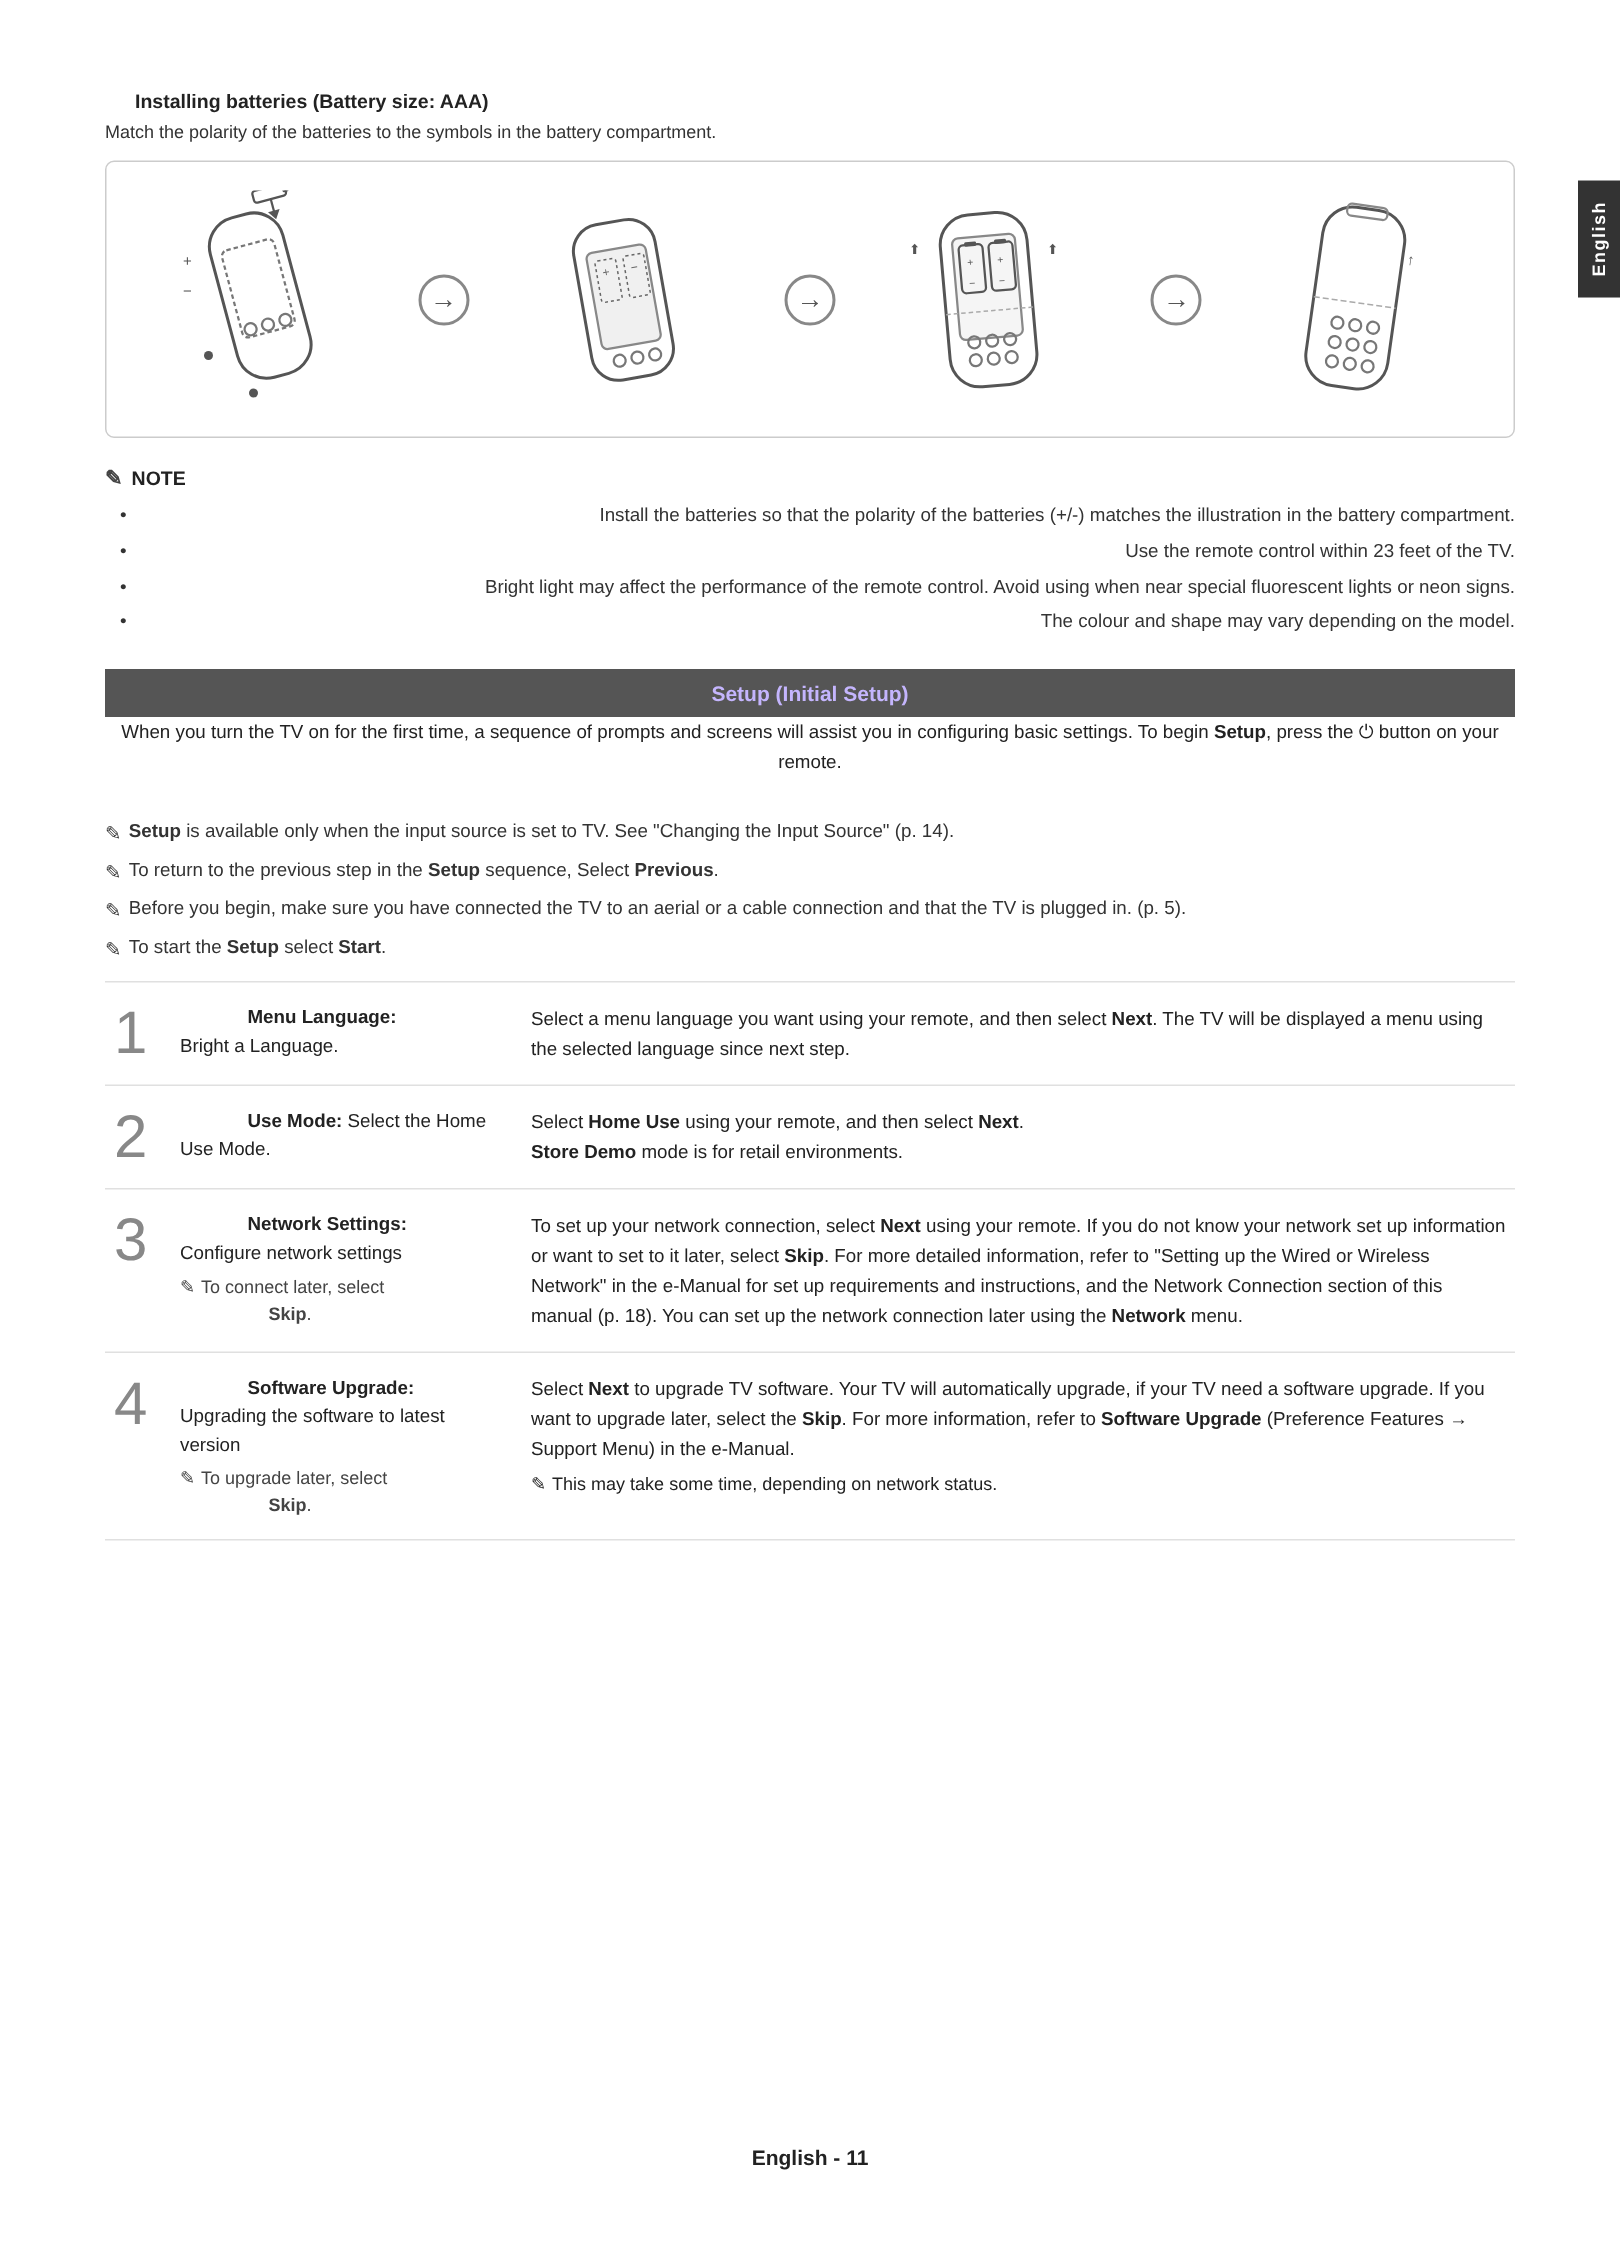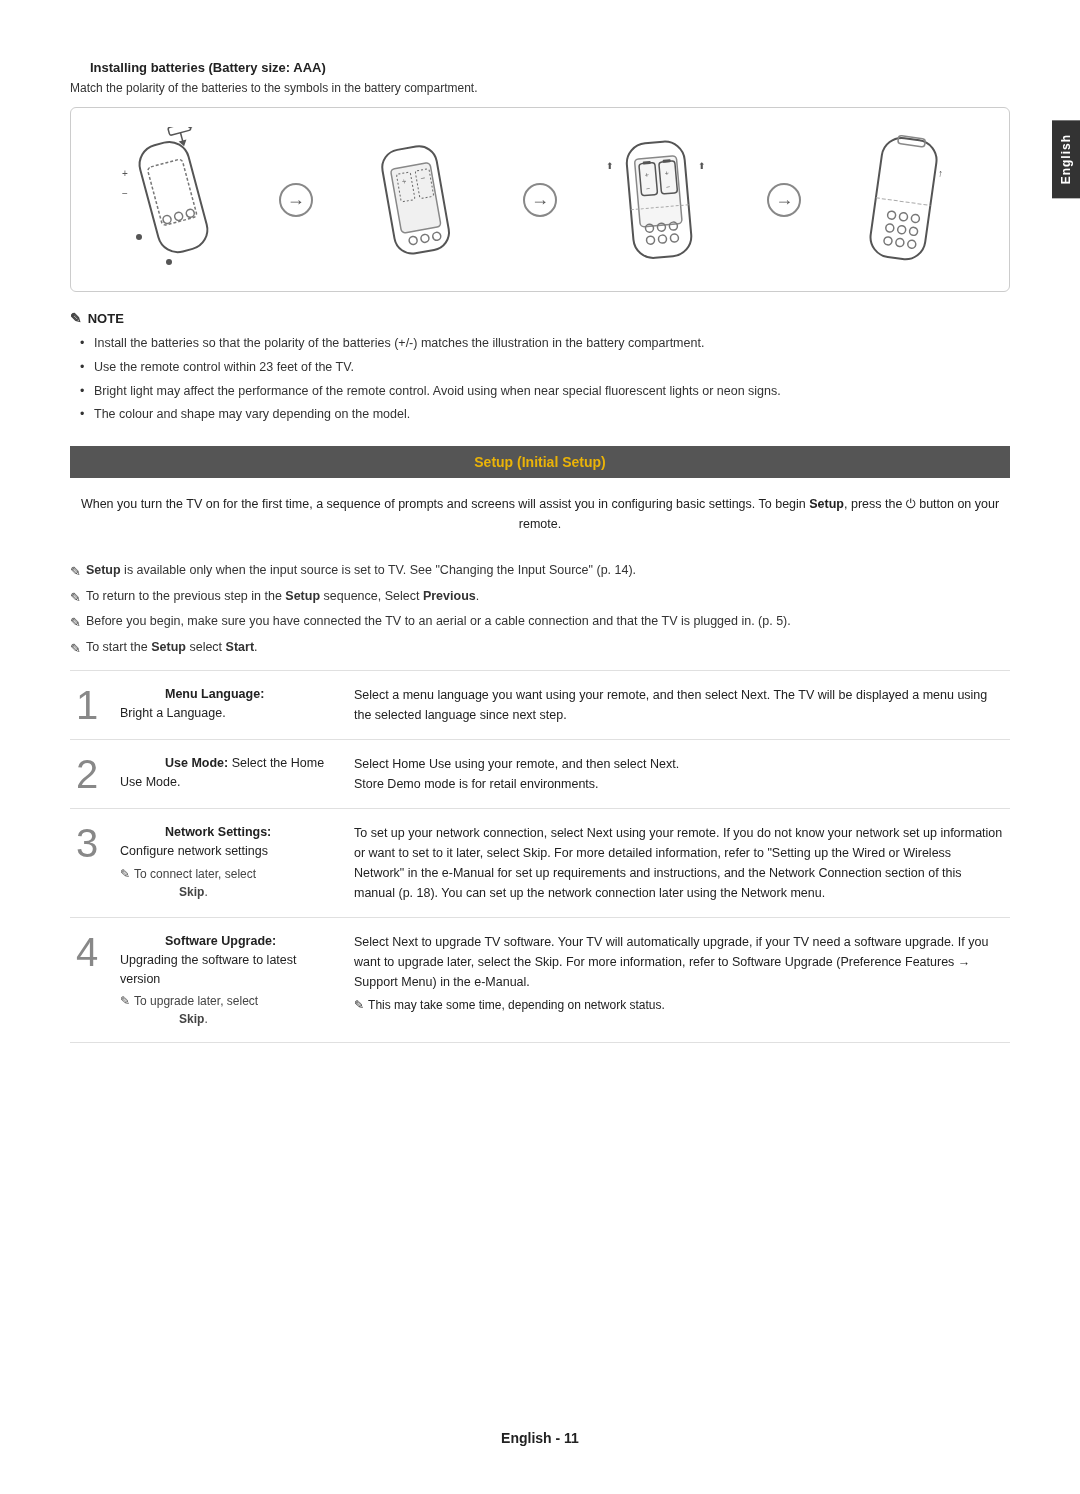--- a/index.html
+++ b/index.html
@@ -105,46 +105,47 @@
     }
 
     .note-icon {
       font-size: 14px;
       color: #444;
     }
 
     .note-list {
       list-style: none;
       padding-left: 10px;
+      text-align: right;
     }
 
     .note-list li {
       font-size: 12.5px;
       color: #333;
       padding-left: 14px;
       position: relative;
       margin-bottom: 5px;
       line-height: 1.5;
     }
 
     .note-list li::before {
       content: "•";
       position: absolute;
       left: 0;
     }
 
     
     .setup-header {
       background: #555;
-      color: #eab308;
+      color: #c4b5fd;
       text-align: center;
       font-size: 14px;
       font-weight: bold;
       padding: 8px 0;
-      margin-bottom: 16px;
+      margin-bottom: 0;
       margin-top: 22px;
     }
 
     .setup-intro {
       font-size: 12.5px;
       color: #222;
       margin-bottom: 27px;
       line-height: 1.6;
       text-align: center;
     }
@@ -214,21 +215,21 @@
 
     .step-right-cell {
       vertical-align: top;
       padding: 14px 6px 14px 14px;
       font-size: 12.5px;
       color: #222;
       line-height: 1.6;
       border-left: none;
     }
 
-    .step-right-cell b { font-weight: normal; }
+    .step-right-cell b { font-weight: bold; }
 
     .step-right-cell .sub-note {
       display: flex;
       align-items: flex-start;
       gap: 4px;
       margin-top: 4px;
       font-size: 12px;
     }
 
     

